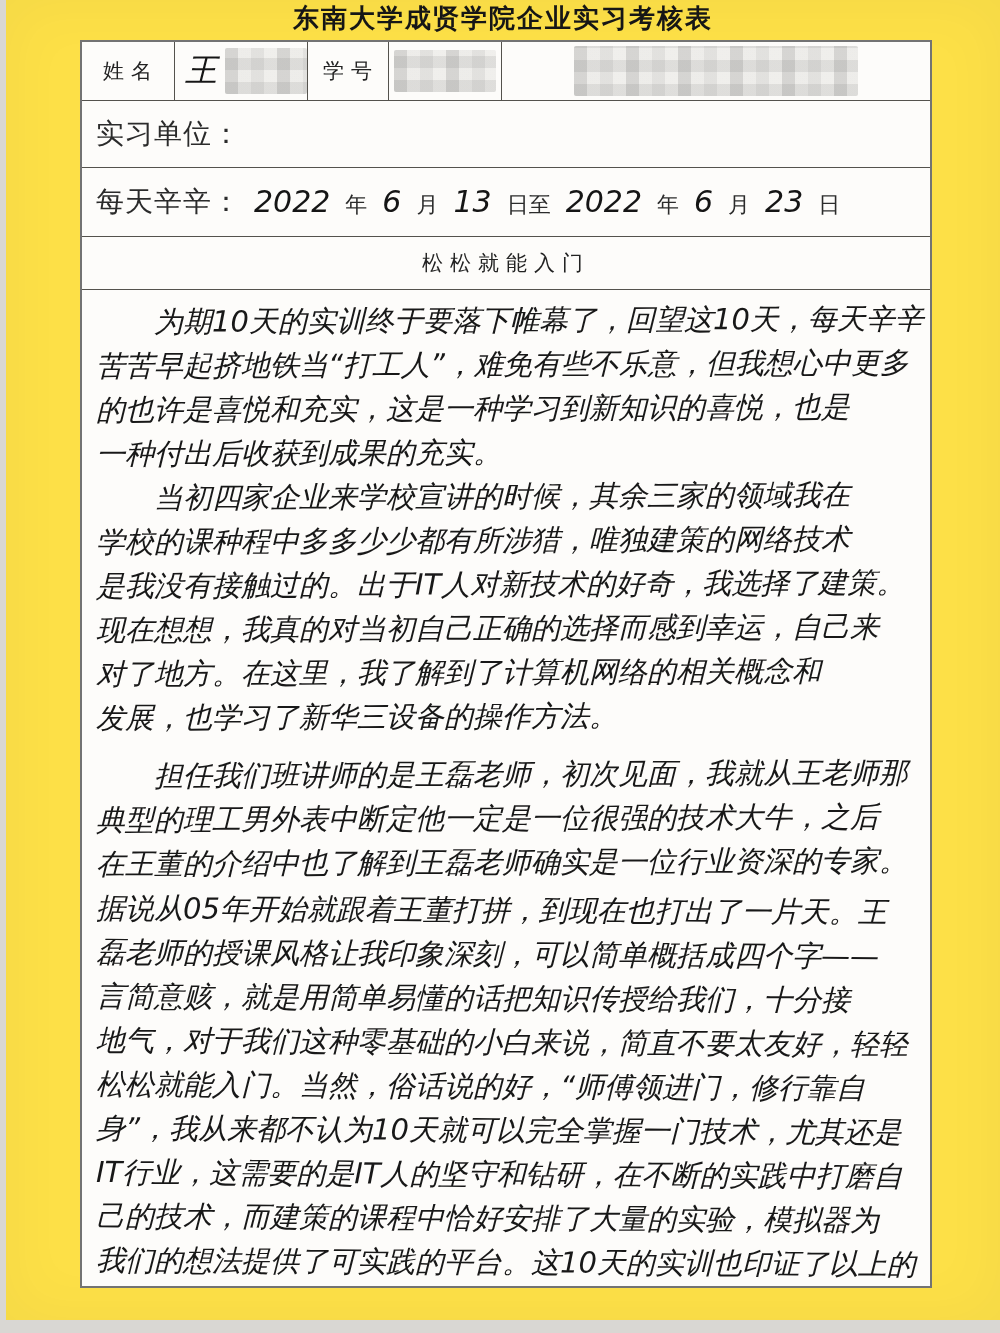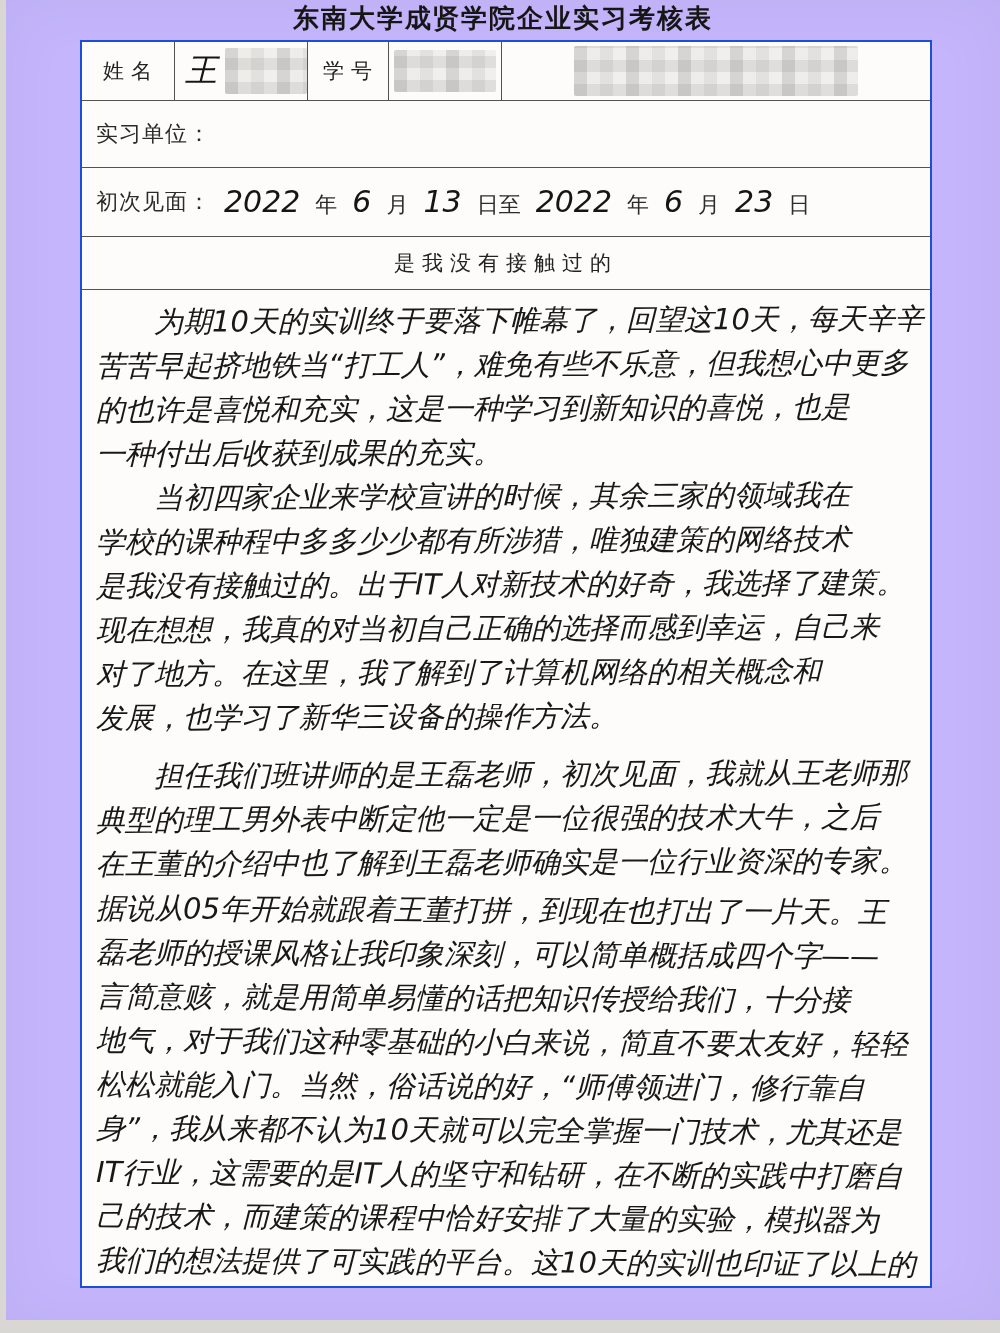--- a/index.html
+++ b/index.html
@@ -5,33 +5,33 @@
   html,body{margin:0;padding:0;}
   body{
     width:1000px;height:1333px;
     background:#d9d7d3;
     overflow:hidden;position:relative;
     font-family:"DejaVu Sans",sans-serif;
   }
   .sheet{
     position:absolute;left:6px;top:0;
     width:994px;height:1320px;
-    background:#c4b5fd;
+    background:#fde047;
     box-shadow:inset 0 0 60px rgba(90,85,75,.06);
   }
   .title{
     position:absolute;top:1px;left:0;width:100%;
     text-align:center;
     font-family:"DejaVu Serif",serif;
     font-weight:700;font-size:26px;color:#161616;
     letter-spacing:2px;
   }
   .form-table{
     position:absolute;left:74px;top:40px;width:848px;
-    border:2px solid #1d4ed8;
+    border:2px solid #737373;
     background:#fdfcfa;
   }
   .row{border-bottom:1.5px solid #54524d;position:relative;}
   .row:last-child{border-bottom:none;}
   .row1{display:flex;height:58px;align-items:stretch;}
   .cell{border-right:1.5px solid #54524d;display:flex;align-items:center;justify-content:center;}
   .cell:last-child{border-right:none;}
   .label-cell{
     font-family:"DejaVu Serif",serif;font-size:21px;color:#222;
     letter-spacing:7px;padding-left:6px;
@@ -53,21 +53,21 @@
     background-image:
       repeating-linear-gradient(90deg,rgba(105,105,105,.20) 0 13px,rgba(175,175,175,.05) 13px 26px,rgba(135,135,135,.14) 26px 39px,rgba(205,205,205,.03) 39px 52px),
       repeating-linear-gradient(0deg,rgba(120,120,120,.16) 0 12px,rgba(185,185,185,.04) 12px 24px);
   }
   .m-name{width:82px;height:46px;margin-left:8px;}
   .m-sid{width:102px;height:42px;}
   .m-class{width:284px;height:50px;}
   .row2{height:66px;display:flex;align-items:center;padding-left:14px;}
   .row3{height:68px;display:flex;align-items:center;padding-left:14px;}
   .printed-label{
-    font-family:"DejaVu Serif",serif;font-size:22px;color:#2b2b2b;letter-spacing:1px;
+    font-family:"DejaVu Serif",serif;font-size:28px;color:#2b2b2b;letter-spacing:1px;
   }
   .unit-value{font-size:36px;margin-left:10px;letter-spacing:2px;}
   .time-num{font-size:30px;margin:8px 13px;}
   .time-unit{font-family:"DejaVu Serif",serif;font-size:22px;color:#2b2b2b;margin:0 2px;}
   .row4{
     height:52px;display:flex;align-items:center;justify-content:center;
     font-family:"DejaVu Serif",serif;font-size:21px;color:#222;letter-spacing:7px;
   }
   .row5{height:996px;padding:10px 4px 0 14px;box-sizing:border-box;overflow:hidden;}
   .bline{
@@ -99,25 +99,25 @@
       <div class="cell w-class-v">
         <span class="mosaic m-class"></span>
       </div>
     </div>
 
     <div class="row row2">
       <span class="printed-label">实习单位：</span>
     </div>
 
     <div class="row row3">
-      <span class="printed-label">初次见面：</span>
+      <span class="printed-label">每天辛辛：</span>
       <span><span class="hand time-num">2022</span><span class="time-unit">年</span><span class="hand time-num">6</span><span class="time-unit">月</span><span class="hand time-num">13</span><span class="time-unit">日至</span><span class="hand time-num">2022</span><span class="time-unit">年</span><span class="hand time-num">6</span><span class="time-unit">月</span><span class="hand time-num">23</span><span class="time-unit">日</span></span>
     </div>
 
-    <div class="row row4">是我没有接触过的</div>
+    <div class="row row4">松松就能入门</div>
 
     <div class="row row5">
         <div class="bline hand">　　为期10天的实训终于要落下帷幕了，回望这10天，每天辛辛</div>
         <div class="bline hand">苦苦早起挤地铁当“打工人”，难免有些不乐意，但我想心中更多</div>
         <div class="bline hand">的也许是喜悦和充实，这是一种学习到新知识的喜悦，也是</div>
         <div class="bline hand">一种付出后收获到成果的充实。</div>
         <div class="bline hand">　　当初四家企业来学校宣讲的时候，其余三家的领域我在</div>
         <div class="bline hand">学校的课种程中多多少少都有所涉猎，唯独建策的网络技术</div>
         <div class="bline hand">是我没有接触过的。出于IT人对新技术的好奇，我选择了建策。</div>
         <div class="bline hand">现在想想，我真的对当初自己正确的选择而感到幸运，自己来</div>

